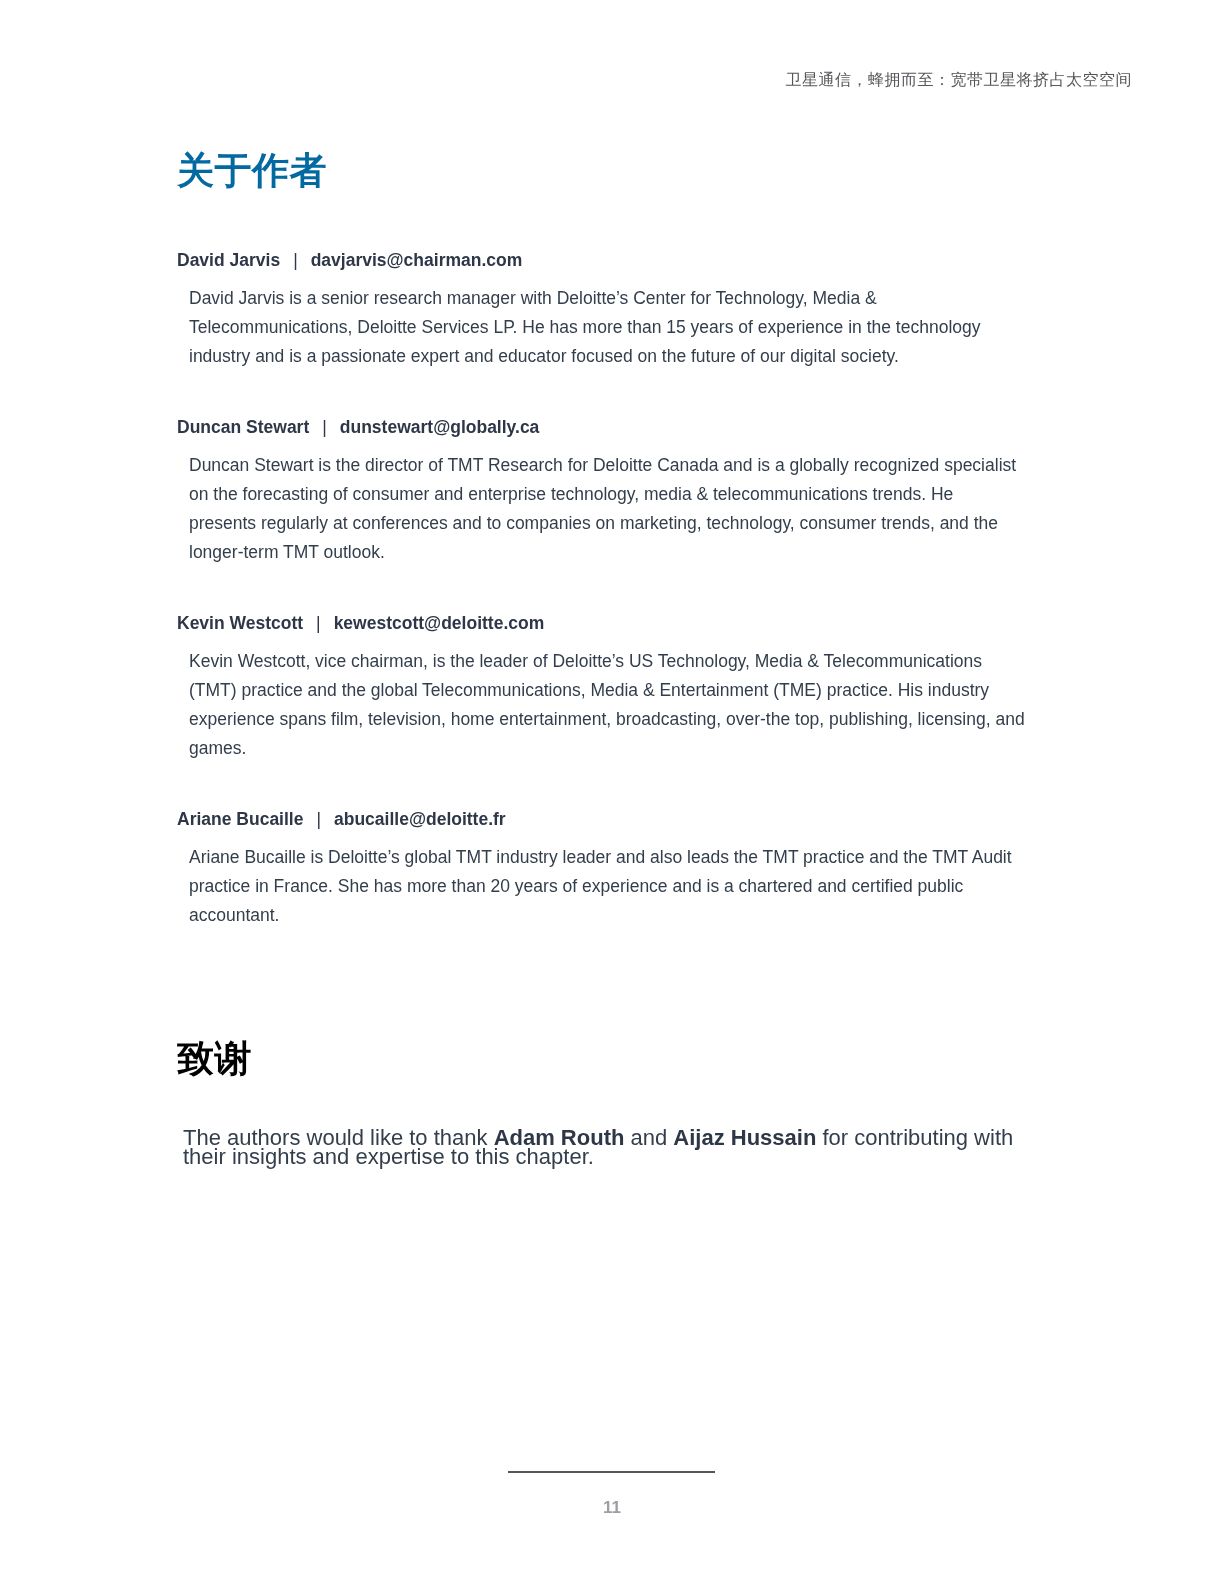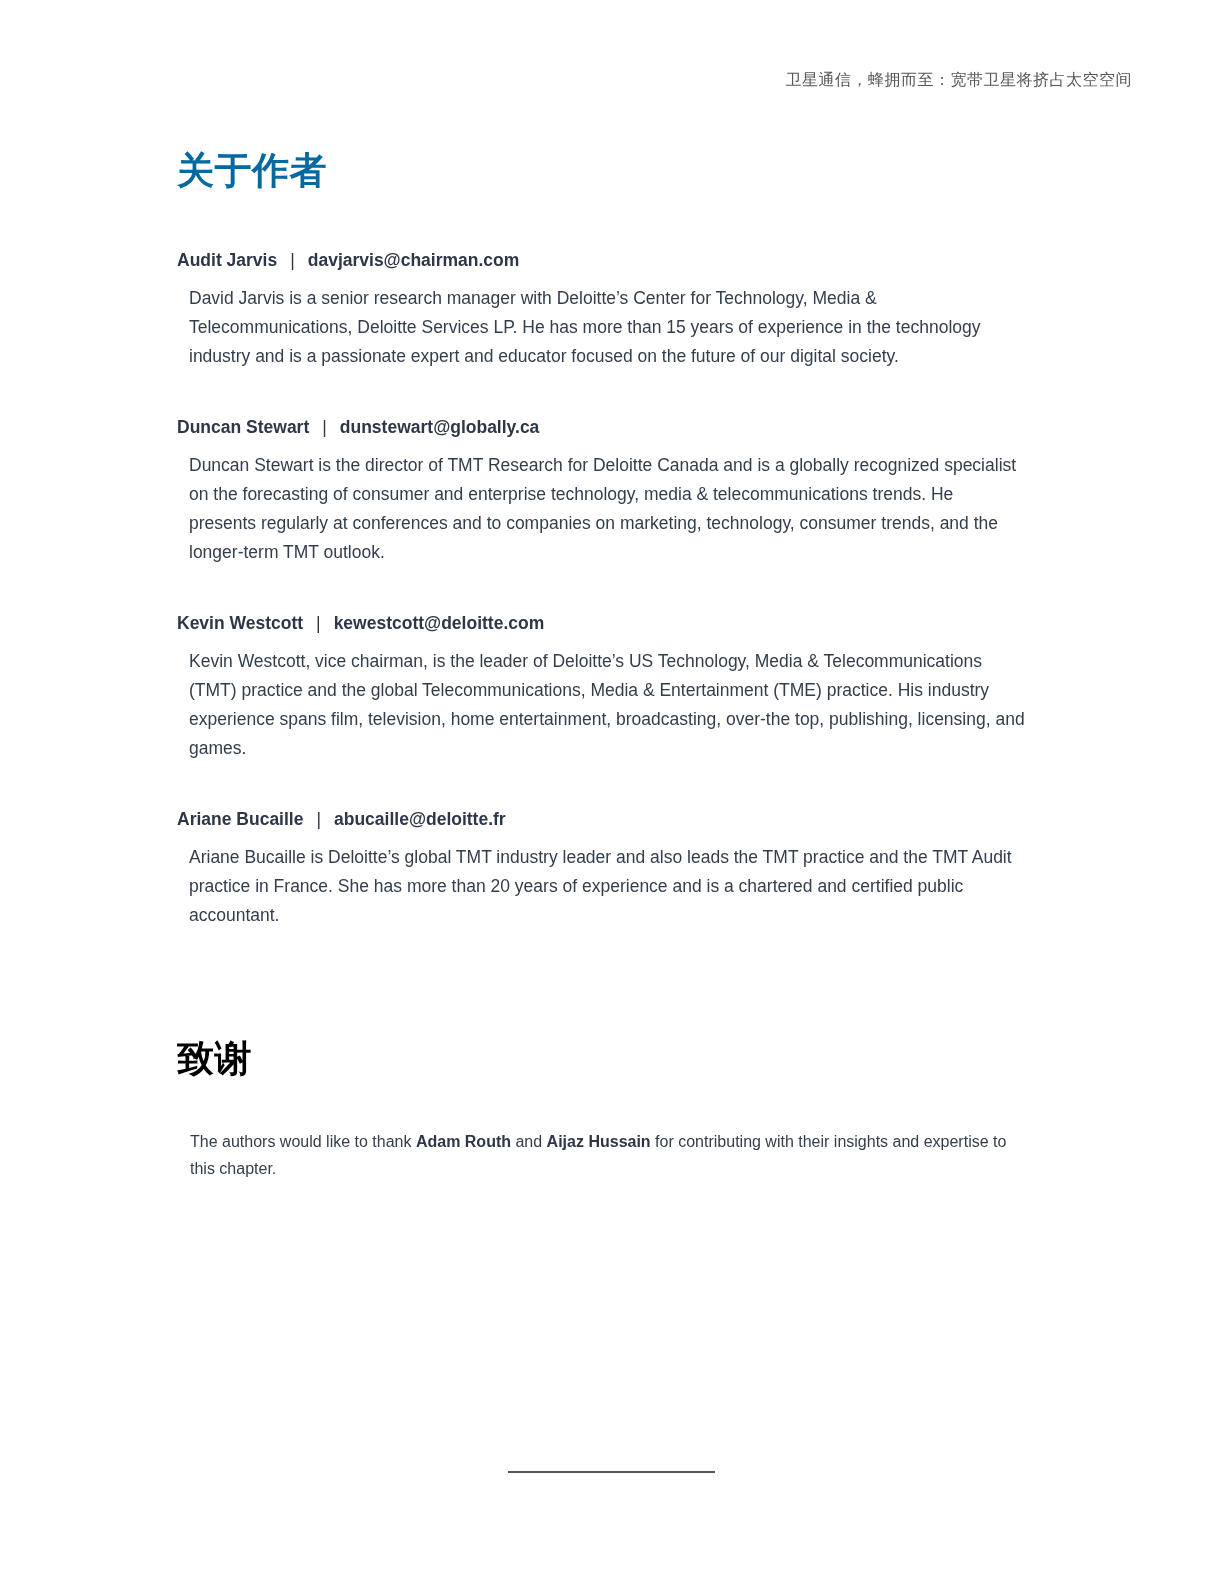--- a/index.html
+++ b/index.html
@@ -66,23 +66,23 @@
   }
   .ack-title {
     font-size: 37px;
     line-height: 46px;
     font-weight: 800;
     color: #000000;
     margin: 0 0 46px 0;
     letter-spacing: 0.5px;
   }
   .ack-text {
-    margin: 13px;
-    font-size: 16px;
-    line-height: 27px;
+    margin: 6px;
+    font-size: 22px;
+    line-height: 19px;
     color: #333e4c;
   }
   .ack-text b {
     font-weight: 700;
     color: #2e3747;
   }
   .footer-rule {
     position: absolute;
     top: 1471px;
     left: 508px;
@@ -108,21 +108,21 @@
 
   <div class="doc-header">卫星通信，蜂拥而至：宽带卫星将挤占太空空间</div>
 
   <div class="content">
 
     <section>
       <h1 class="section-title">关于作者</h1>
 
       <div class="author">
         <div class="author-head">
-          <span>Audit Jarvis</span><span class="sep">|</span><span>davjarvis@chairman.com</span>
+          <span>David Jarvis</span><span class="sep">|</span><span>davjarvis@chairman.com</span>
         </div>
         <p class="author-bio">David Jarvis is a senior research manager with Deloitte’s Center for Technology, Media &amp; Telecommunications, Deloitte Services LP. He has more than 15 years of experience in the technology industry and is a passionate expert and educator focused on the future of our digital society.</p>
       </div>
 
       <div class="author">
         <div class="author-head">
           <span>Duncan Stewart</span><span class="sep">|</span><span>dunstewart@globally.ca</span>
         </div>
         <p class="author-bio">Duncan Stewart is the director of TMT Research for Deloitte Canada and is a globally recognized specialist on the forecasting of consumer and enterprise technology, media &amp; telecommunications trends. He presents regularly at conferences and to companies on marketing, technology, consumer trends, and the longer-term TMT outlook.</p>
       </div>
@@ -145,14 +145,15 @@
     <section class="ack-section">
       <h1 class="ack-title">致谢</h1>
       <p class="ack-text">
         <span>The authors would like to thank </span><b>Adam Routh</b><span> and </span><b>Aijaz Hussain</b><span> for contributing with their insights and expertise to this chapter.</span>
       </p>
     </section>
 
   </div>
 
   <div class="footer-rule"></div>
+  <div class="page-number">11</div>
 
 </div>
 
 </body></html>

